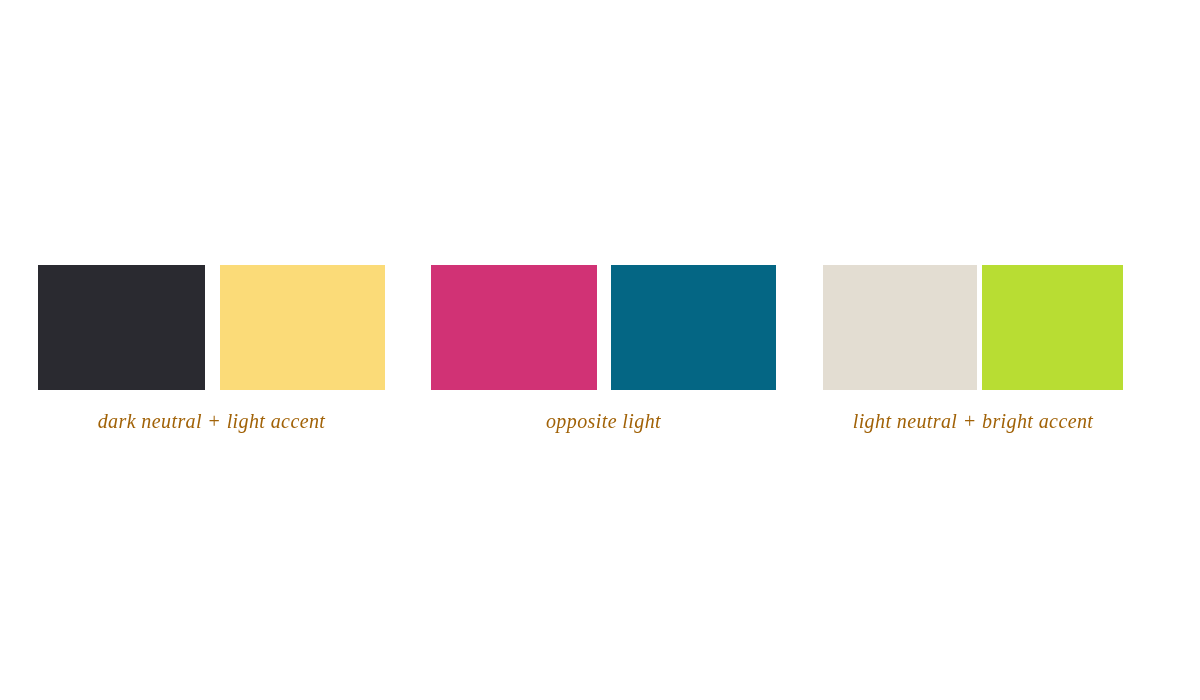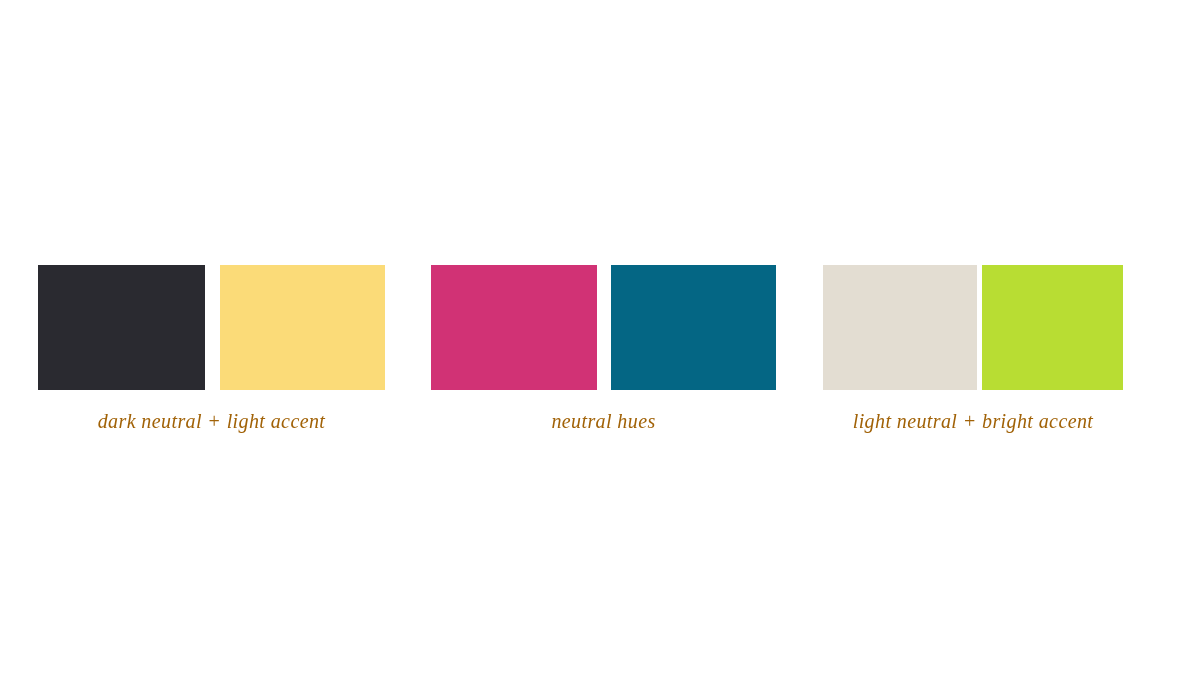--- a/index.html
+++ b/index.html
@@ -103,21 +103,21 @@
       </div>
       <div class="pair-caption">dark neutral + light accent</div>
     </div>
 
     <div class="pair-group" id="group-1">
       <div class="swatch-pair">
         <span class="swatch sw-a" style="background-color: rgb(209, 50, 117);"></span>
         <span class="swatch-gap gap"></span>
         <span class="swatch sw-b" style="background-color: rgb(4, 102, 132);"></span>
       </div>
-      <div class="pair-caption">neutral hues</div>
+      <div class="pair-caption">opposite light</div>
     </div>
 
     <div class="pair-group" id="group-2">
       <div class="swatch-pair">
         <span class="swatch sw-a" style="background-color: rgb(227, 221, 210);"></span>
         <span class="swatch-gap gap"></span>
         <span class="swatch sw-b" style="background-color: rgb(184, 221, 51);"></span>
       </div>
       <div class="pair-caption">light neutral + bright accent</div>
     </div>

